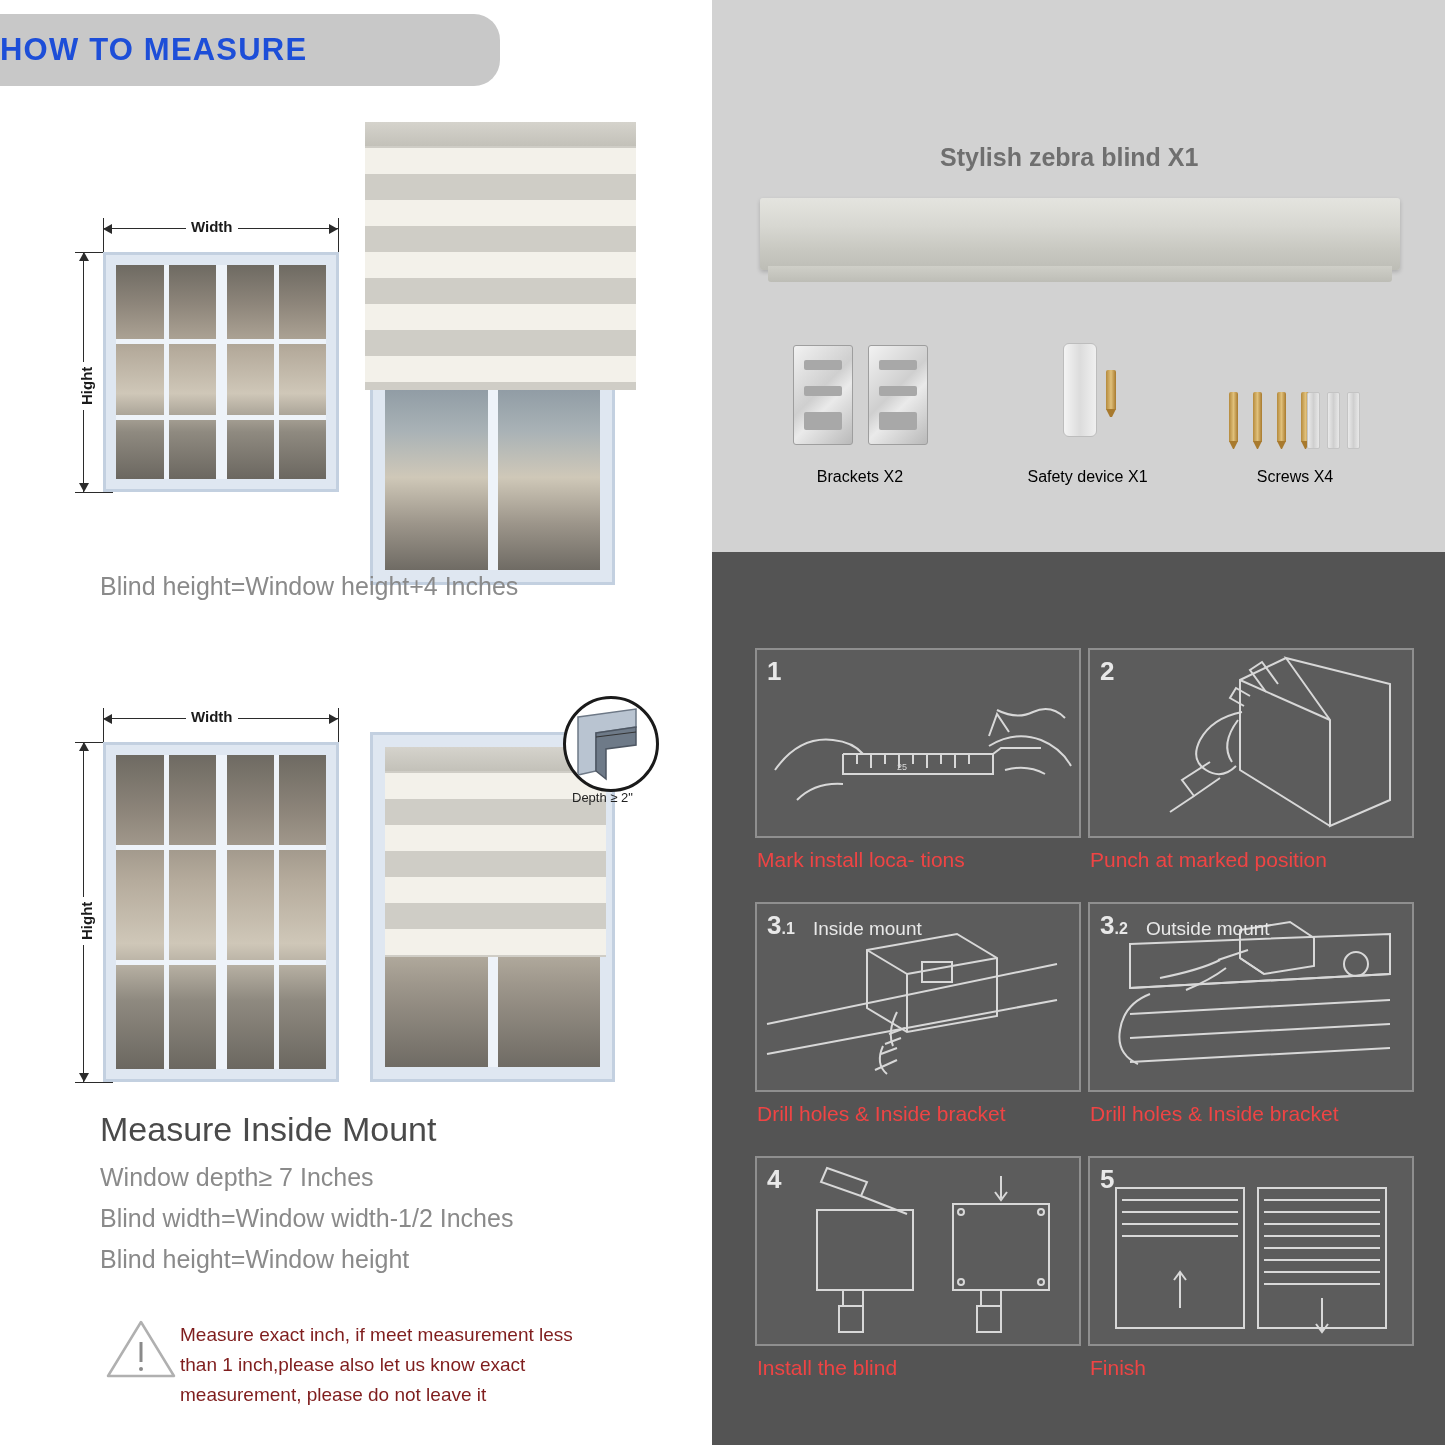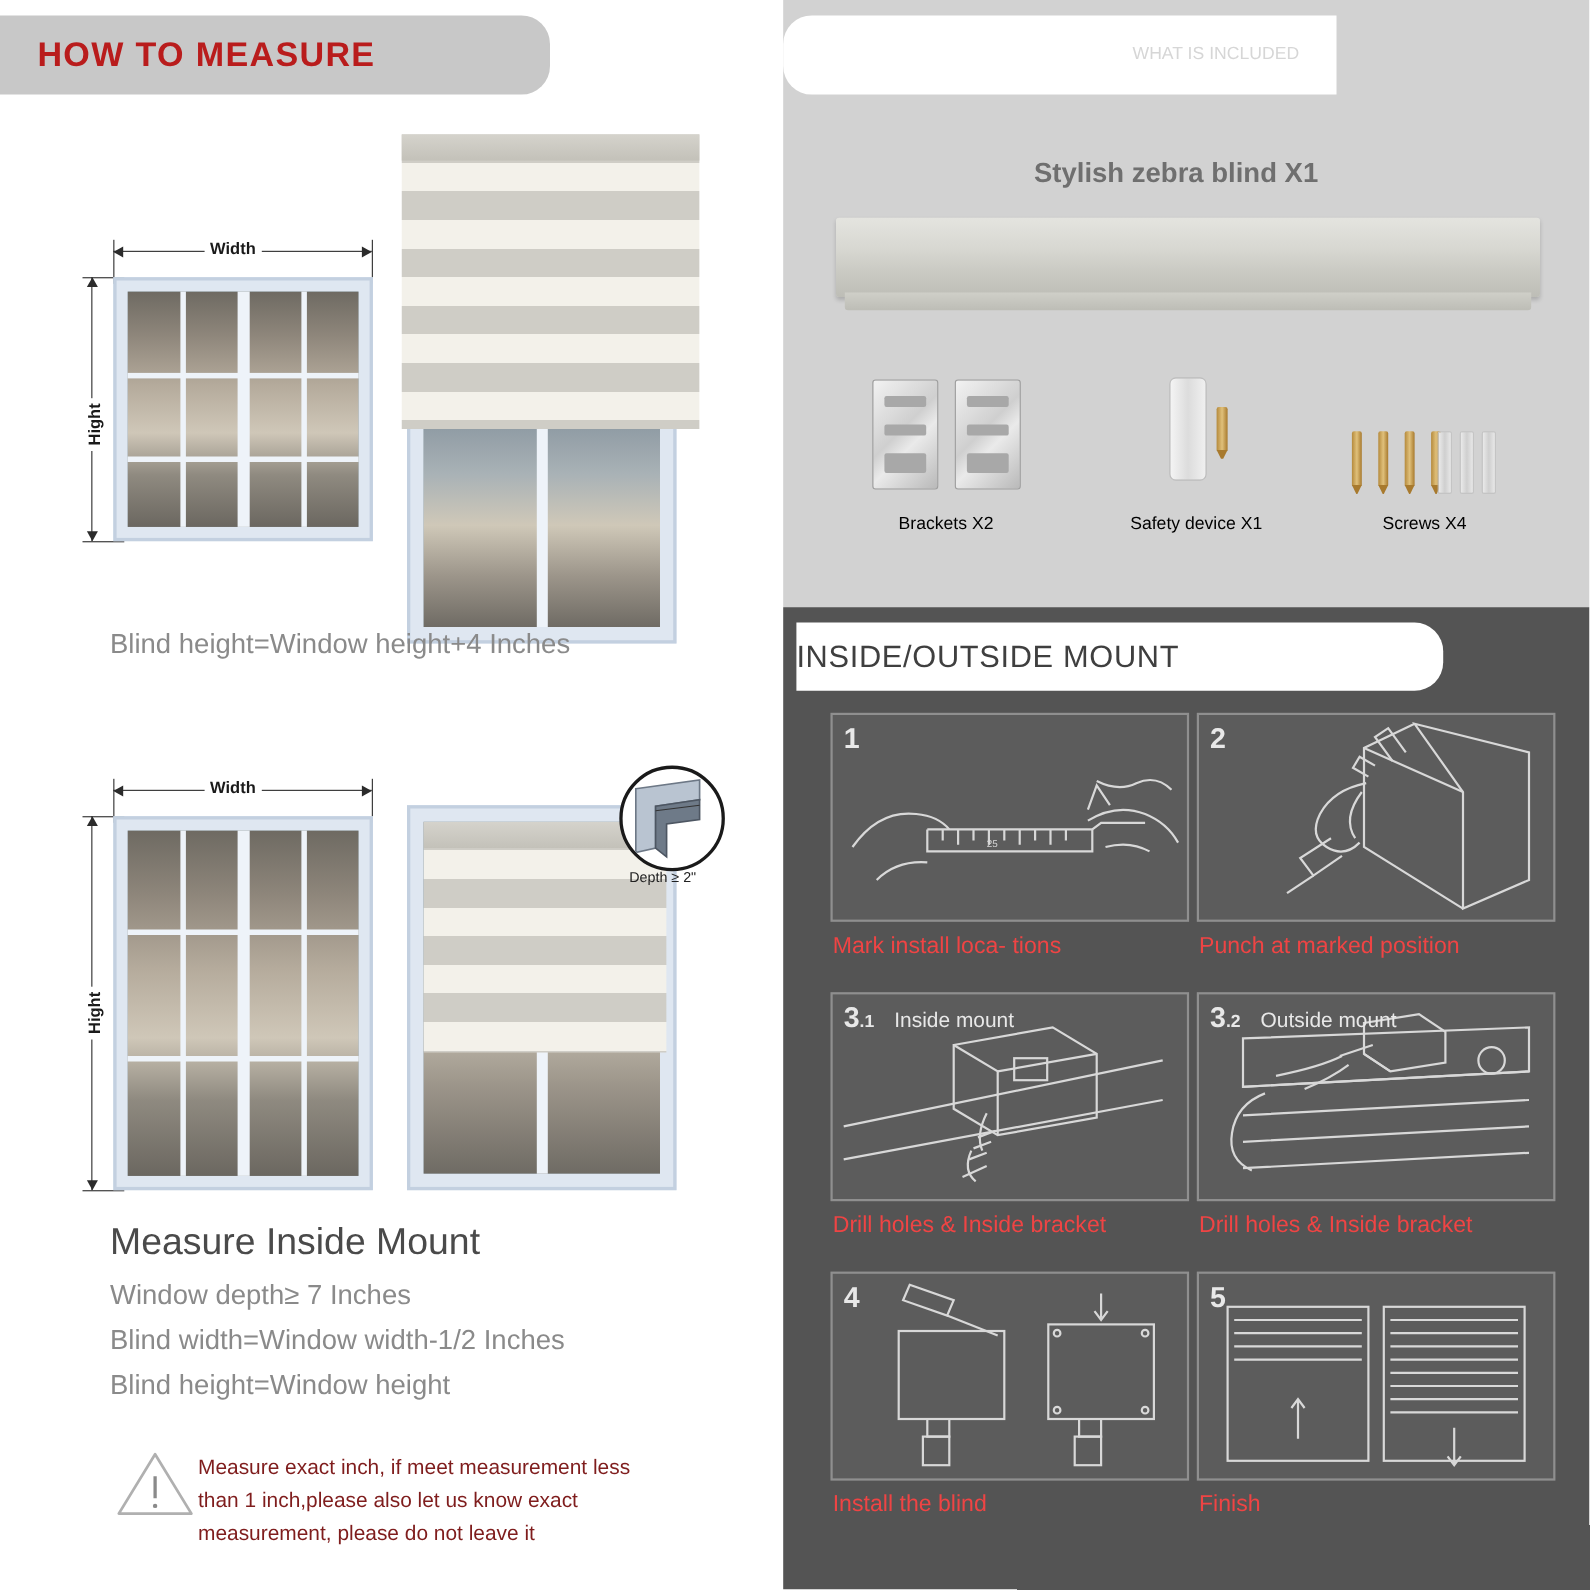--- a/index.html
+++ b/index.html
@@ -11,22 +11,21 @@
   }
   .page{position:relative;width:1445px;height:1445px;background:#fff;}
 
   
   .left{position:absolute;left:0;top:0;width:712px;height:1445px;background:#fff;}
   .header-tab{
     position:absolute;background:#c8c8c8;border-radius:0 26px 26px 0;
     display:flex;align-items:center;
   }
   .header-tab .htext{
-    color:#b91c1c;font-size:31px;font-weight:bold;letter-spacing:1.2px;
-    padding-left:34px;
+    color:#1d4ed8;font-size:31px;font-weight:bold;letter-spacing:1.2px;
   }
   #tab-measure{left:0;top:14px;width:500px;height:72px;}
 
   
   .illus{position:absolute;}
   .winframe{
     position:absolute;background:#dfe7f1;border:3px solid #c3d0e0;
     box-sizing:border-box;
   }
   .winglass{position:absolute;overflow:hidden;background:#9aa7ae;}
@@ -271,23 +270,20 @@
       <svg viewBox="0 0 72 62" width="72" height="62">
         <path d="M36 4 L69 58 L3 58 Z" fill="none" stroke="#b0b0b0" stroke-width="2.5" stroke-linejoin="round"></path>
         <line x1="36" y1="24" x2="36" y2="44" stroke="#8a8a8a" stroke-width="3"></line>
         <circle cx="36" cy="51" r="2" fill="#8a8a8a"></circle>
       </svg>
     </div>
     <div class="warn-text" style="left:180px;top:1320px;width:430px;">Measure exact inch, if meet measurement less than 1 inch,please also let us know exact measurement, please do not leave it</div>
   </div>
 
   <div class="right-top"></div>
-  <div id="tab-included">
-    <span class="htext">WHAT IS INCLUDED</span>
-  </div>
 
   <div class="incl-title" style="left:940px;top:143px;">Stylish zebra blind X1</div>
 
   <div class="blind-bar" style="left:760px;top:198px;width:640px;height:72px;">
     <div class="shade"></div>
   </div>
 
   <div class="bracket" style="left:793px;top:345px;width:58px;height:98px;">
     <div class="slot" style="left:10px;top:14px;width:38px;height:10px;"></div>
     <div class="slot" style="left:10px;top:40px;width:38px;height:10px;"></div>
@@ -308,23 +304,20 @@
   <div class="screw" style="left:1229px;top:392px;width:9px;height:50px;"></div>
   <div class="screw" style="left:1253px;top:392px;width:9px;height:50px;"></div>
   <div class="screw" style="left:1277px;top:392px;width:9px;height:50px;"></div>
   <div class="screw" style="left:1301px;top:392px;width:9px;height:50px;"></div>
   <div class="anchor" style="left:1307px;top:392px;width:11px;height:55px;"></div>
   <div class="anchor" style="left:1327px;top:392px;width:11px;height:55px;"></div>
   <div class="anchor" style="left:1347px;top:392px;width:11px;height:55px;"></div>
   <div class="part-label" style="left:1215px;top:468px;width:160px;">Screws X4</div>
 
   <div class="right-bottom"></div>
-  <div id="tab-mount">
-    <span class="htext">INSIDE/OUTSIDE MOUNT</span>
-  </div>
 
   <div class="step-box" style="left:755px;top:648px;width:322px;height:186px;">
     <svg class="sketch" viewBox="0 0 322 186">
       <g fill="none" stroke="#d8d8d8" stroke-width="2">
         <path d="M18 120 q24 -34 58 -30 q20 2 30 14"></path>
         <path d="M40 150 q18 -18 46 -16"></path>
         <path d="M86 104 h150 l8 -6 h40"></path>
         <path d="M86 104 v20 h150 v-20"></path>
         <path d="M100 104 v10 M114 104 v14 M128 104 v10 M142 104 v14 M156 104 v10 M170 104 v14 M184 104 v10 M198 104 v14 M212 104 v10"></path>
         <path d="M240 60 q20 10 36 2 q18 -8 32 6"></path>

